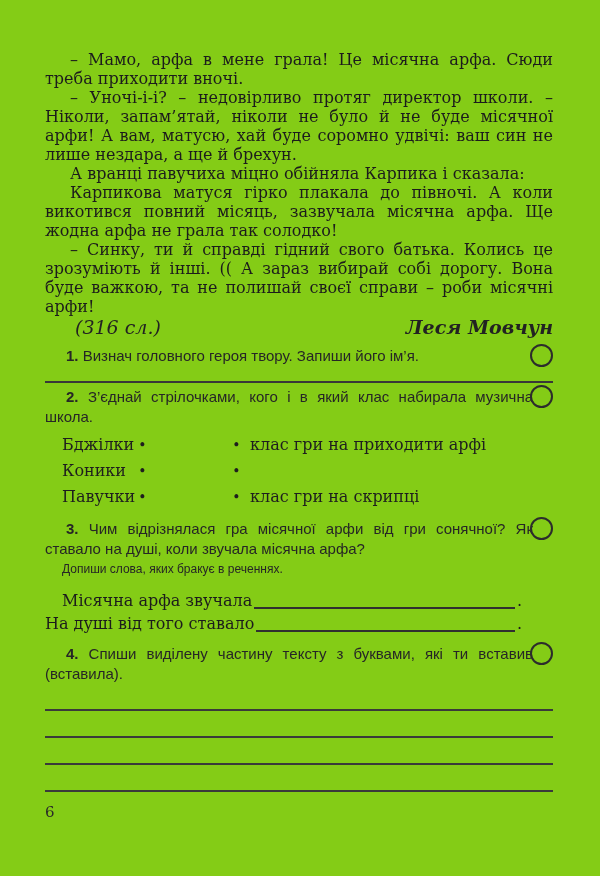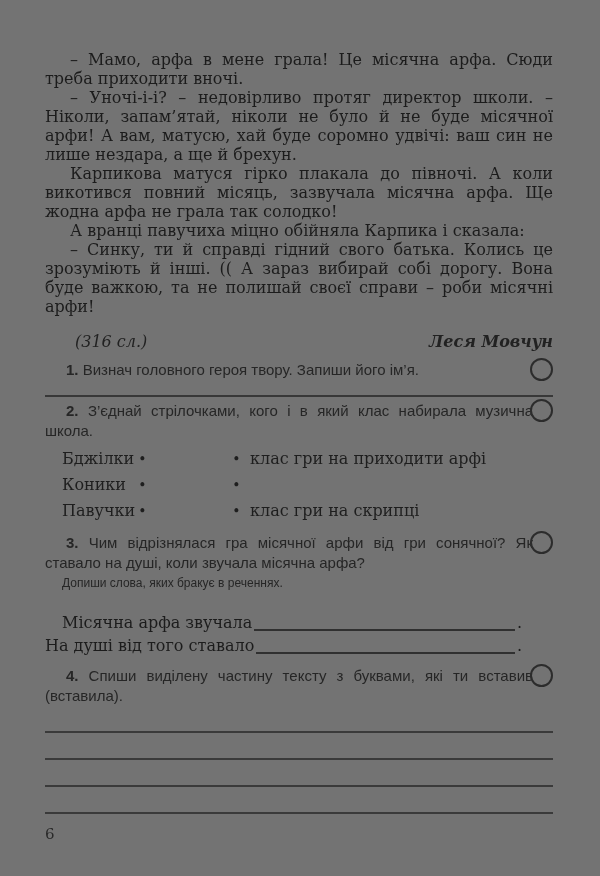--- a/index.html
+++ b/index.html
@@ -1,25 +1,25 @@
 <!DOCTYPE html>
 <html lang="uk"><head>
 <meta charset="utf-8">
 <style>
   html,body{margin:0;padding:0;background:#e8e8e8;}
   .page{
     width:600px;height:876px;box-sizing:border-box;
-    margin:0 auto;background:#737373;position:relative;overflow:hidden;
+    margin:0 auto;background:#84cc16;position:relative;overflow:hidden;
     padding:50px 47px 0 45px;
     font-family:"DejaVu Serif",serif;color:#1e1e1e;
   }
   
   .sp{margin:0;font-size:16px;line-height:19px;text-align:justify;text-indent:25px;color:#1c1c1c;}
-  .byline{display:flex;justify-content:space-between;align-items:baseline;margin-top:17px;
-          font-style:italic;font-size:16px;line-height:17px;color:#222;}
+  .byline{display:flex;justify-content:space-between;align-items:baseline;margin-top:3px;
+          font-style:italic;font-size:19px;line-height:17px;color:#222;}
   .wc{margin-left:30px;}
   .author{font-weight:600;}
   
   .heading{margin:14px 0 0 28px;font-weight:bold;font-size:16px;line-height:18px;word-spacing:4px;color:#151515;}
   
   .task{position:relative;}
   .task-text{margin:0;font-family:"Liberation Sans",sans-serif;font-size:15px;line-height:20px;
              text-indent:21px;padding-right:20px;text-align:justify;color:#262626;}
   .task .num{font-weight:bold;}
   .circ{position:absolute;top:-2px;right:0;width:19px;height:19px;border:2px solid #2c2c2c;
@@ -30,42 +30,42 @@
   
   .matching{margin:5px 0 0 17px;font-size:16px;}
   .mrow{display:flex;align-items:baseline;line-height:25px;}
   .mname{width:76px;}
   .mb{width:9px;text-align:center;font-size:14px;}
   .mspace{width:85px;}
   .mclass{margin-left:9px;}
   .t3{margin-top:9px;}
   .subtext{margin:0 0 0 17px;font-family:"Liberation Sans",sans-serif;font-size:12px;line-height:20px;color:#262626;}
   
-  .fills{margin-top:18px;}
+  .fills{margin-top:10px;}
   .fill{display:flex;align-items:flex-end;font-size:16px;line-height:23px;padding-right:31px;color:#1c1c1c;}
   .f1{margin-left:17px;}
   .fline{flex:1;border-bottom:2px solid #303030;margin:0 0 3px 2px;}
   .fdot{margin-left:2px;}
   .t4{margin-top:9px;}
   
   .writing{margin-top:4px;}
   .wline{height:25px;border-bottom:2px solid #3a3a3a;}
   .wline:first-child{height:21px;}
   .pageno{margin-top:11px;font-size:15px;color:#2a2a2a;}
 </style>
 </head>
 <body>
 
 <div class="page">
 
   <div class="story">
     <p class="sp">– Мамо, арфа в мене грала! Це місячна арфа. Сюди треба приходити вночі.</p>
     <p class="sp">– Уночі-і-і? – недовірливо протяг директор школи. – Ніколи, запам’ятай, ніколи не було й не буде місячної арфи! А вам, матусю, хай буде соромно удвічі: ваш син не лише нездара, а ще й брехун.</p>
+    <p class="sp">А вранці павучиха міцно обійняла Карпика і сказала:</p>
     <p class="sp">Карпикова матуся гірко плакала до півночі. А коли викотився повний місяць, зазвучала місячна арфа. Ще жодна арфа не грала так солодко!</p>
-    <p class="sp">А вранці павучиха міцно обійняла Карпика і сказала:</p>
     <p class="sp">– Синку, ти й справді гідний свого батька. Колись це зрозуміють й інші. (( А зараз вибирай собі дорогу. Вона буде важкою, та не полишай своєї справи – роби місячні арфи!</p>
   </div>
 
   <div class="byline">
     <span class="wc">(316 сл.)</span>
     <span class="author">Леся Мовчун</span>
   </div>
 
 
   <div class="task t1">

